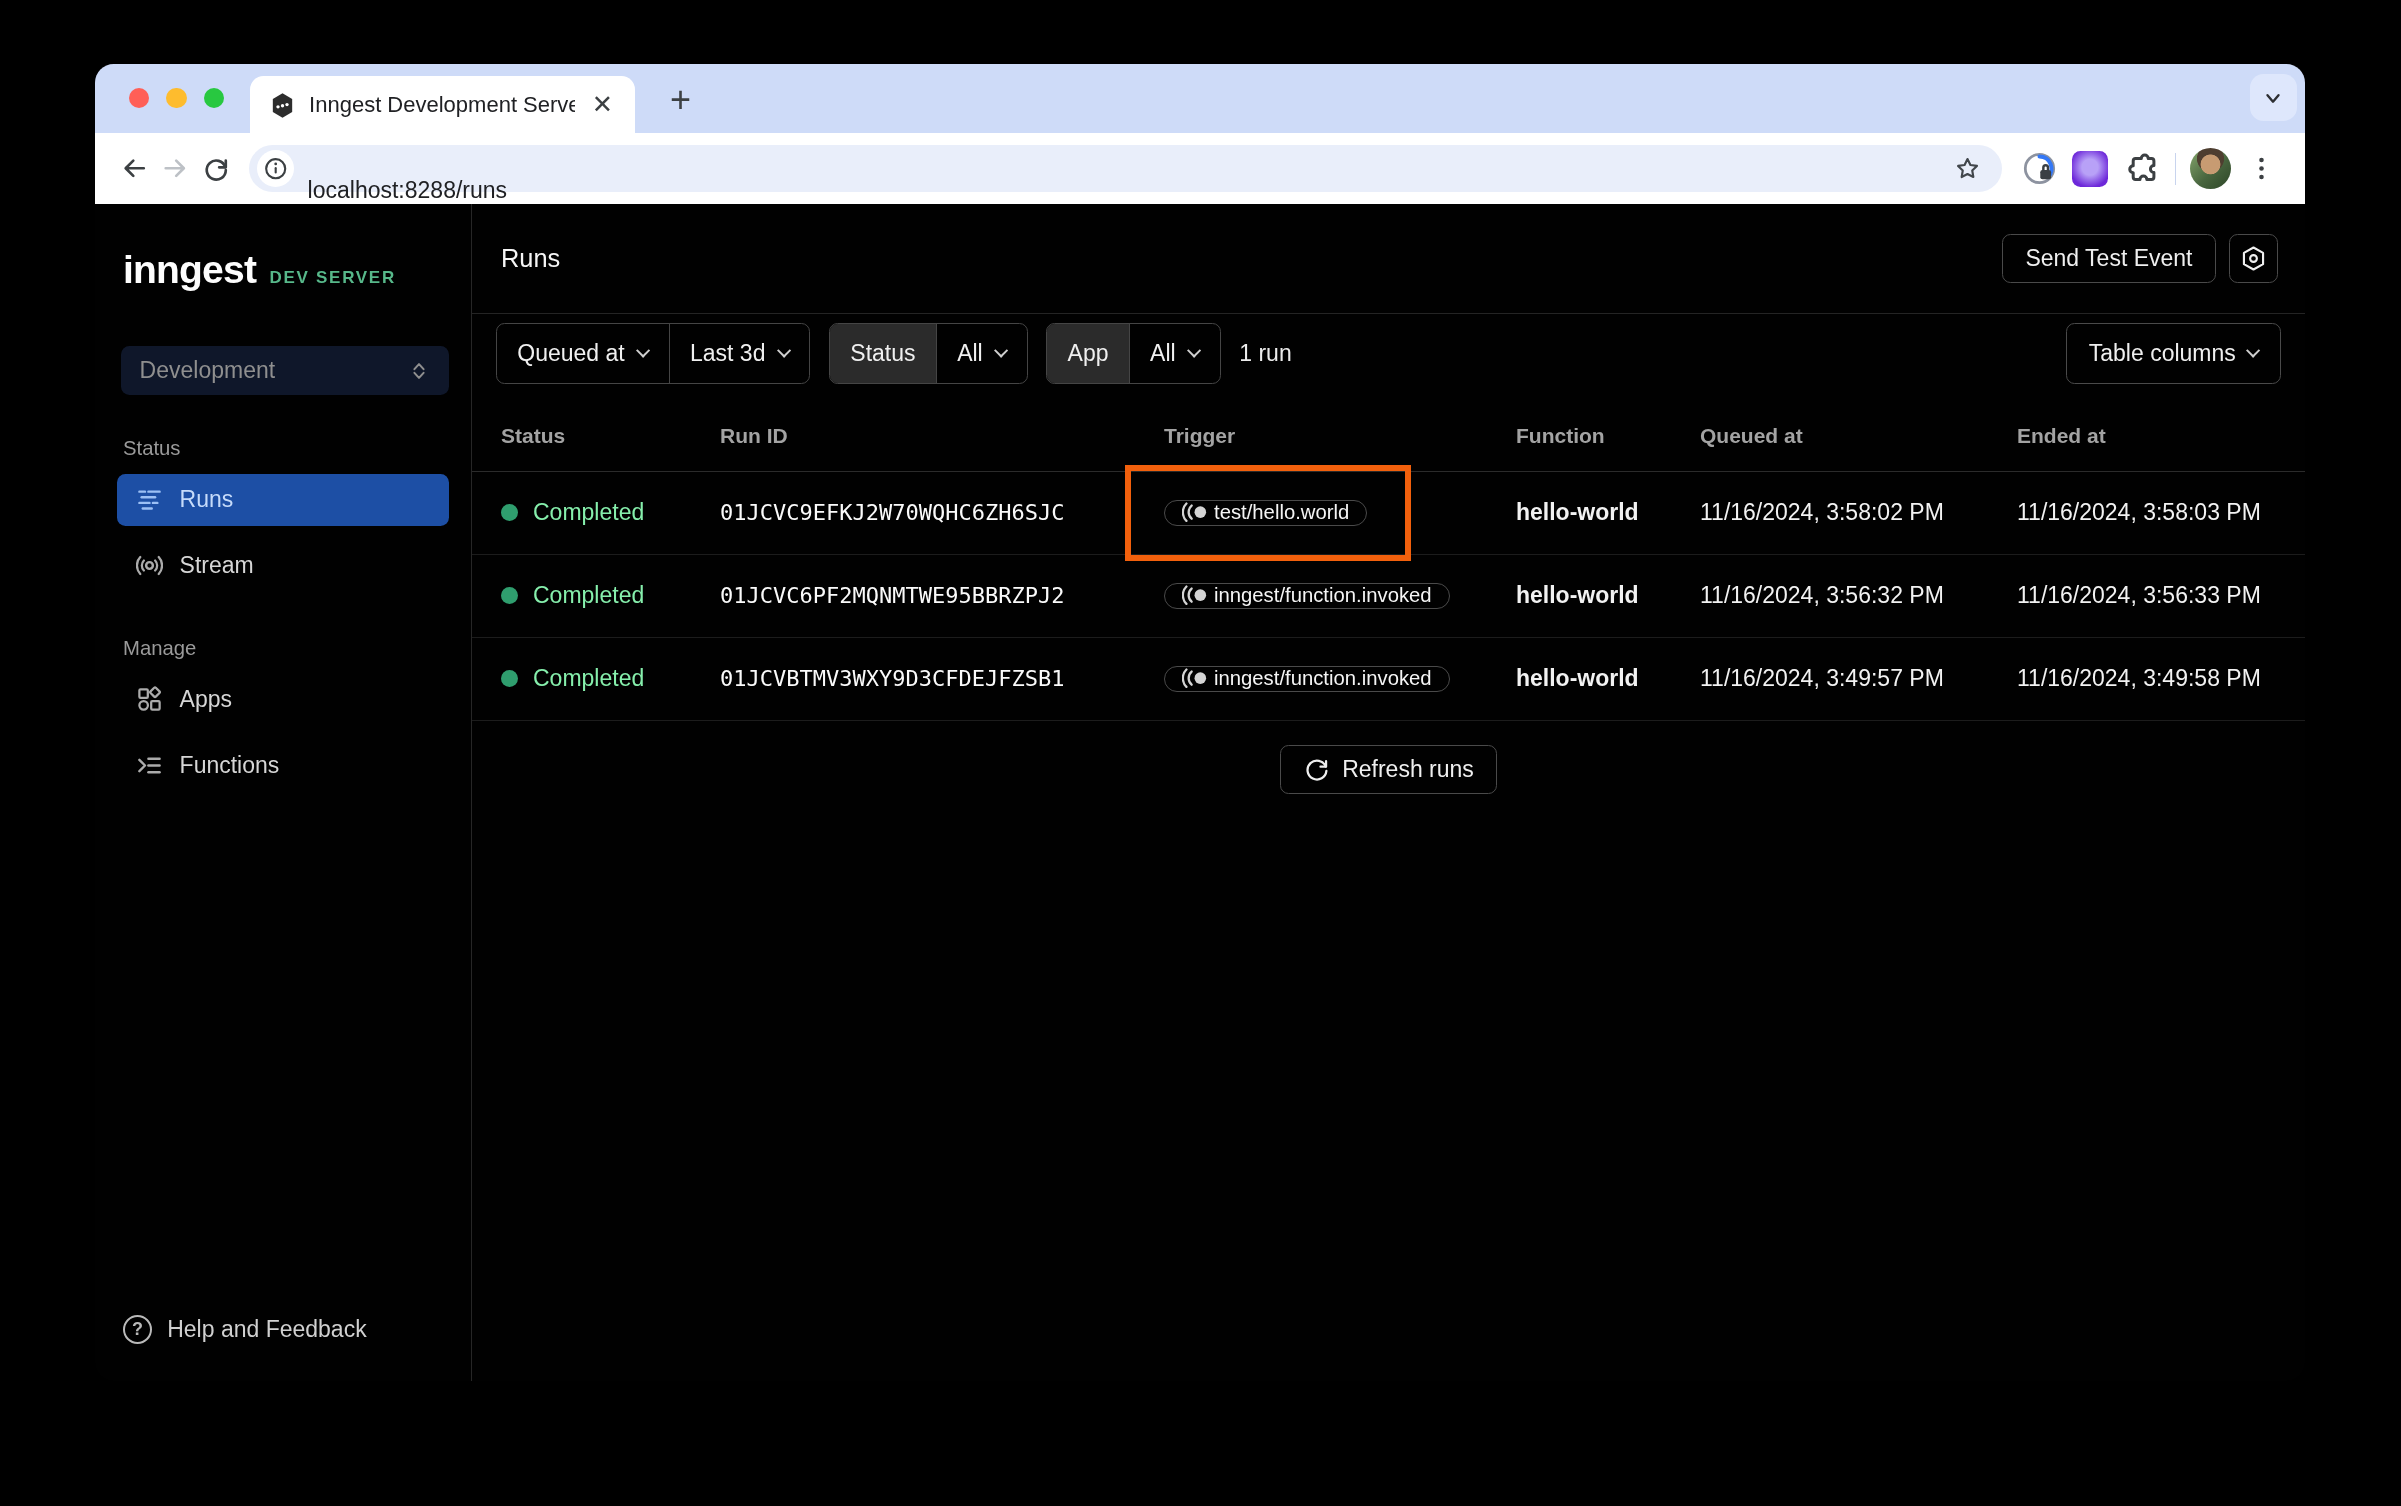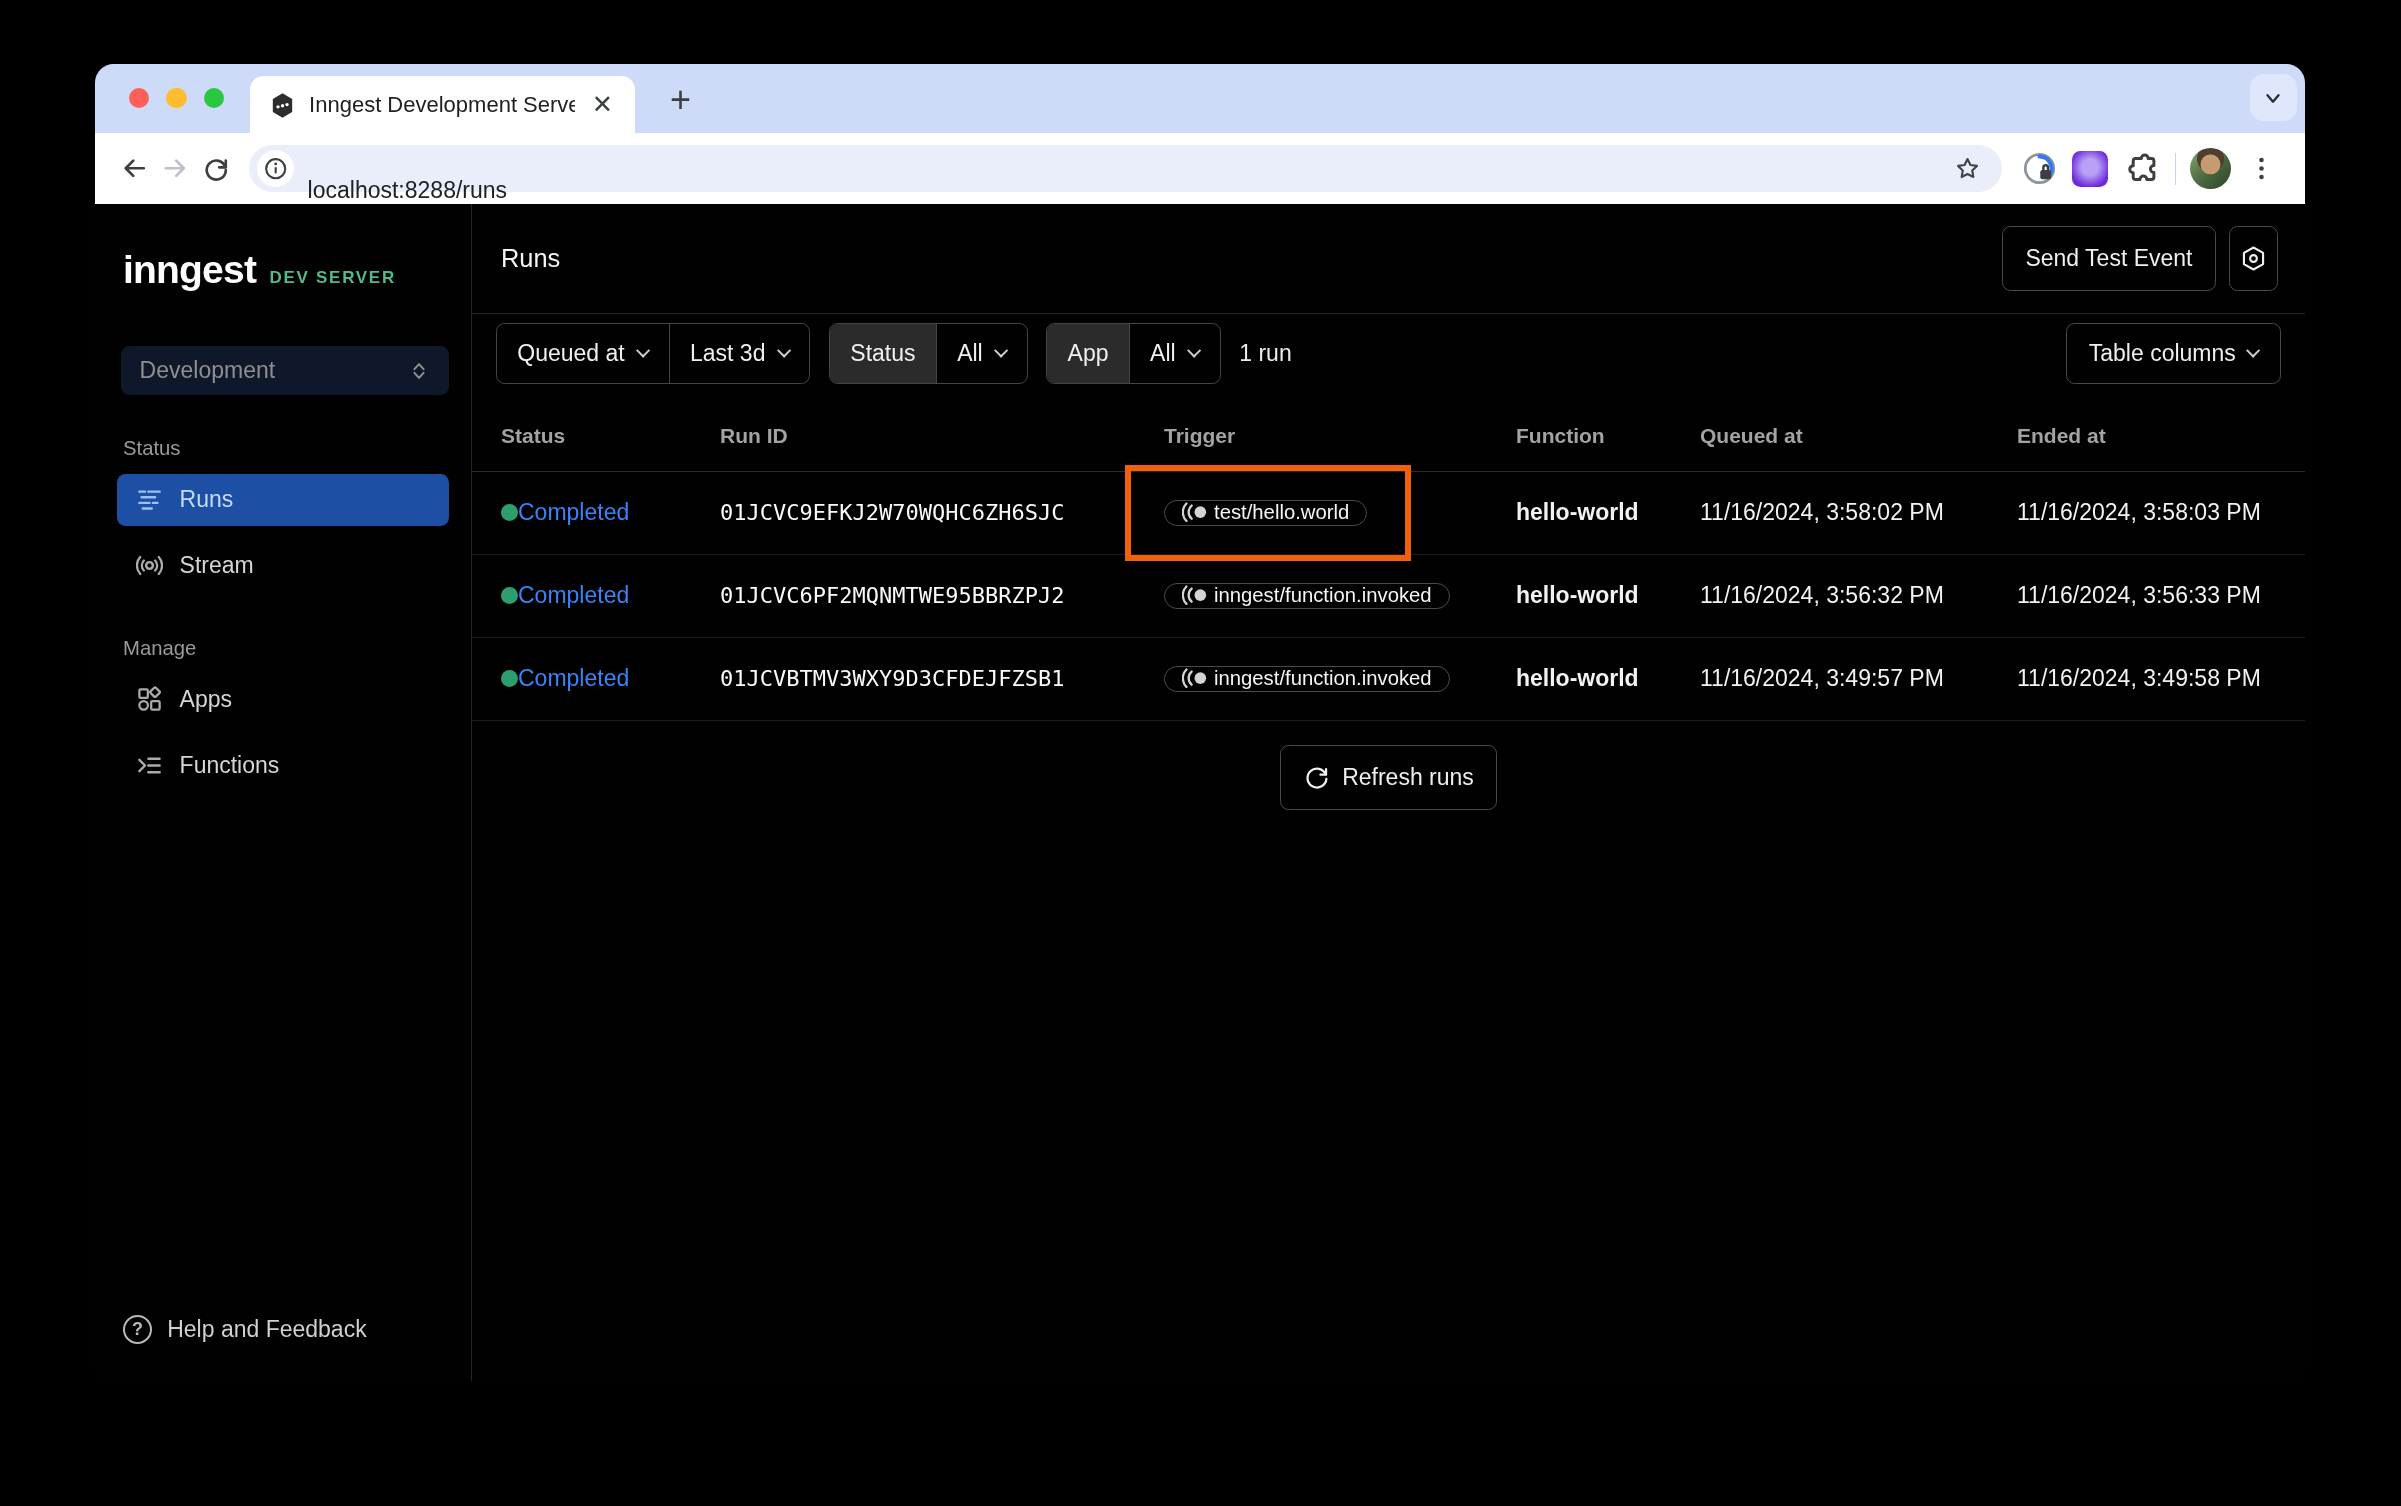--- a/index.html
+++ b/index.html
@@ -70,42 +70,42 @@
   .help-circle { width:29px; height:29px; border:2.1px solid #b9b9b9; border-radius:50%;
                  display:flex; align-items:center; justify-content:center; font-size:18px;
                  color:#b9b9b9; font-weight:700; }
 
   
   .main { flex:1; position:relative; display:flex; flex-direction:column; }
   .main-header { height:110px; border-bottom:0.8px solid #242424; display:flex; align-items:center;
                  justify-content:space-between; padding:0 27px 0 29px; }
   .page-title { font-size:25.4px; color:#f5f5f5; font-weight:500; }
   .header-actions { display:flex; gap:13.5px; }
-  .btn { height:65px; border:0.8px solid #4a4a4a; border-radius:8.5px; background:transparent;
+  .btn { height:49px; border:0.8px solid #4a4a4a; border-radius:8.5px; background:transparent;
          color:#efefef; font-size:23px; display:flex; align-items:center; padding:0 22px; gap:12px;
          font-family:"Liberation Sans", sans-serif; }
   .btn.icon-only { width:49px; padding:0; justify-content:center; }
   .btn svg { width:27px; height:27px; }
 
   .filter-bar { padding:8.5px 24px 17px; display:flex; align-items:center; gap:18.6px; }
   .fgroup { display:flex; border:0.8px solid #454545; border-radius:8.5px; height:61px; overflow:hidden; }
   .fseg { display:flex; align-items:center; padding:0 20.3px; gap:13.5px; color:#f0f0f0; font-size:23px; }
   .fseg + .fseg { border-left:0.8px solid #454545; }
   .fseg.shaded { background:#2b2b2b; }
   .chev { width:10.2px; height:10.2px; border-right:2.1px solid #cfcfcf; border-bottom:2.1px solid #cfcfcf;
           transform:rotate(45deg) translate(-1.7px,-1.7px); display:inline-block; }
   .run-count { font-size:23px; color:#ececec; }
   .table-columns-btn { margin-left:auto; height:61px; }
 
   .table-header { display:grid; grid-template-columns:219px 444px 352px 184px 317px 1fr;
                   padding:0 29px; height:71px; align-items:center; color:#a3a3a3; font-size:21px;
                   font-weight:700; border-bottom:0.8px solid #2b2b2b; }
   .trow { display:grid; grid-template-columns:219px 444px 352px 184px 317px 1fr; padding:0 29px;
           height:83px; align-items:center; border-bottom:0.8px solid #1c1c1c; }
-  .status-cell { display:flex; align-items:center; gap:0; color:#3b82f6; font-size:23px; }
+  .status-cell { display:flex; align-items:center; gap:15px; color:#86efac; font-size:23px; }
   .dot { width:17px; height:17px; border-radius:50%; background:#2f9e6e; }
   .runid { font-family:"DejaVu Sans Mono", monospace; font-size:22px; color:#fafafa; }
   .pill { display:inline-flex; align-items:center; gap:5px; height:24px; border:0.8px solid #4a4a4a;
           border-radius:845px; padding:12px 17px; color:#f5f5f5; font-size:20.3px; width:fit-content; }
   .pill svg { width:27px; height:20.3px; }
   .fn-cell { font-size:23px; font-weight:600; color:#f2f2f2; }
   .time-cell { font-size:23px; font-weight:500; color:#f2f2f2; }
   .refresh-row { display:flex; justify-content:center; margin-top:24px; }
 
   .highlight-box { position:absolute; left:653px; top:261px; width:286px; height:96px;

